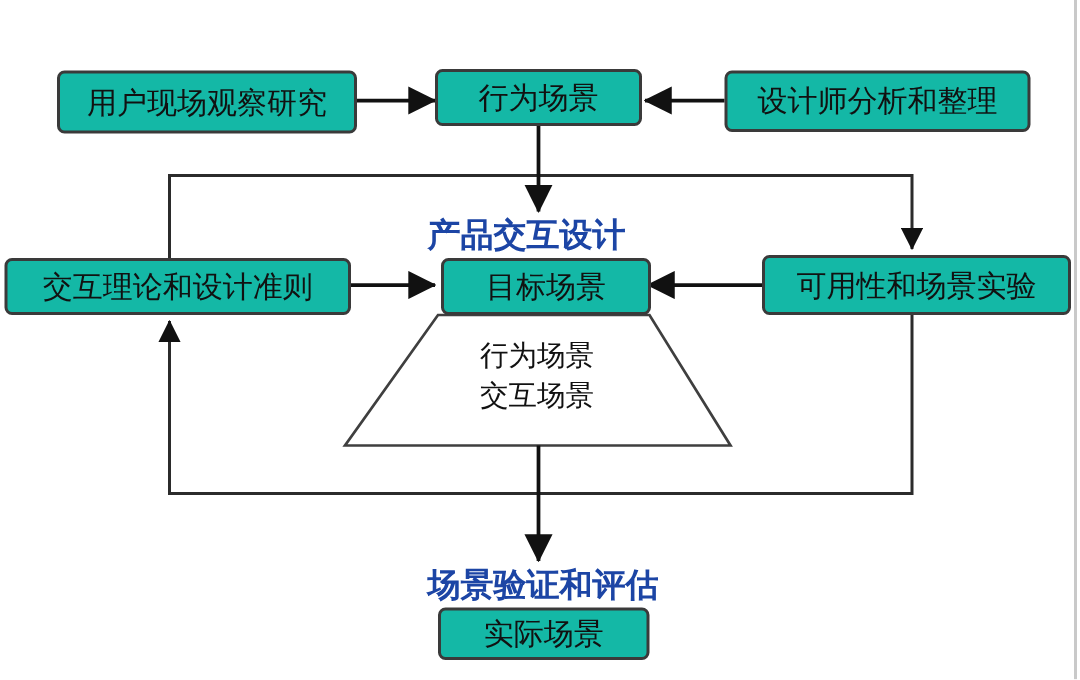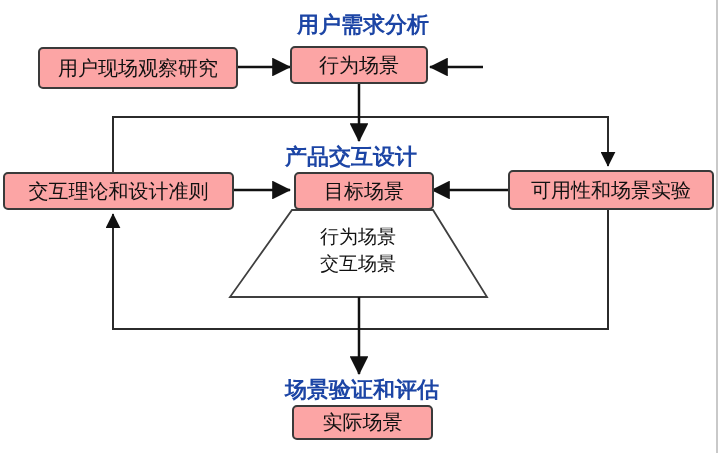--- a/index.html
+++ b/index.html
@@ -15,21 +15,21 @@
     position: absolute;
     left: 0; top: 0;
     width: 720px; height: 453px;
   }
   .box {
     position: absolute;
     box-sizing: border-box;
     display: flex;
     align-items: center;
     justify-content: center;
-    background: #fca5a5;
+    background: #14b8a6;
     border: 2px solid #3a3a3a;
     border-radius: 5px;
     font-size: 20px;
     color: #111111;
     white-space: nowrap;
   }
   .blue-title {
     position: absolute;
     color: #1c45a5;
     font-weight: bold;
@@ -75,26 +75,26 @@
 
     <path d="M230 190 L290 190" fill="none" stroke="#111111" stroke-width="2.5" marker-end="url(#arw)"></path>
 
     <path d="M508 190 L432 190" fill="none" stroke="#111111" stroke-width="2.5" marker-end="url(#arw)"></path>
 
     <polygon points="292,210 433,210 487,297 230,297" fill="#ffffff" stroke="#3f3f3f" stroke-width="1.8"></polygon>
 
     <path d="M359 297 L359 374" fill="none" stroke="#111111" stroke-width="2.5" marker-end="url(#arw)"></path>
   </svg>
 
-  <div class="blue-title" style="left:283px; top:10px; width:160px;">用户需求分析</div>
   <div class="blue-title" style="left:271px; top:142px; width:160px;">产品交互设计</div>
   <div class="blue-title" style="left:282px; top:375px; width:160px;">场景验证和评估</div>
 
   <div class="box" style="left:38px; top:47px; width:200px; height:42px;">用户现场观察研究</div>
   <div class="box" style="left:290px; top:46px; width:138px; height:38px;">行为场景</div>
+  <div class="box" style="left:483px; top:47px; width:204px; height:41px;">设计师分析和整理</div>
 
   <div class="box" style="left:3px; top:172px; width:231px; height:38px;">交互理论和设计准则</div>
   <div class="box" style="left:294px; top:172px; width:140px; height:38px;">目标场景</div>
   <div class="box" style="left:508px; top:170px; width:206px; height:40px;">可用性和场景实验</div>
 
   <div class="trap-text" style="left:278px; top:224px; width:160px;">行为场景</div>
   <div class="trap-text" style="left:278px; top:251px; width:160px;">交互场景</div>
 
   <div class="box" style="left:292px; top:405px; width:141px; height:35px;">实际场景</div>
 

